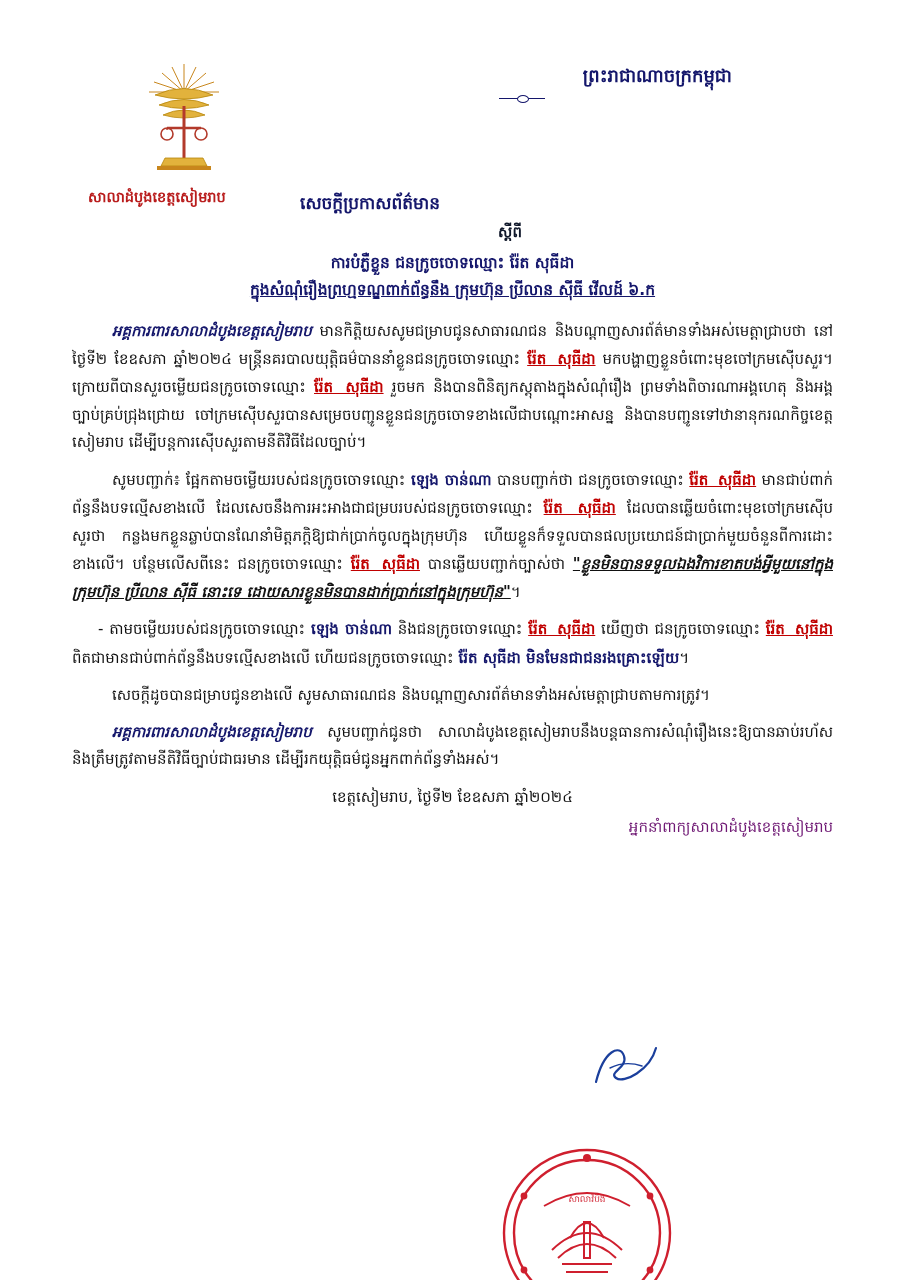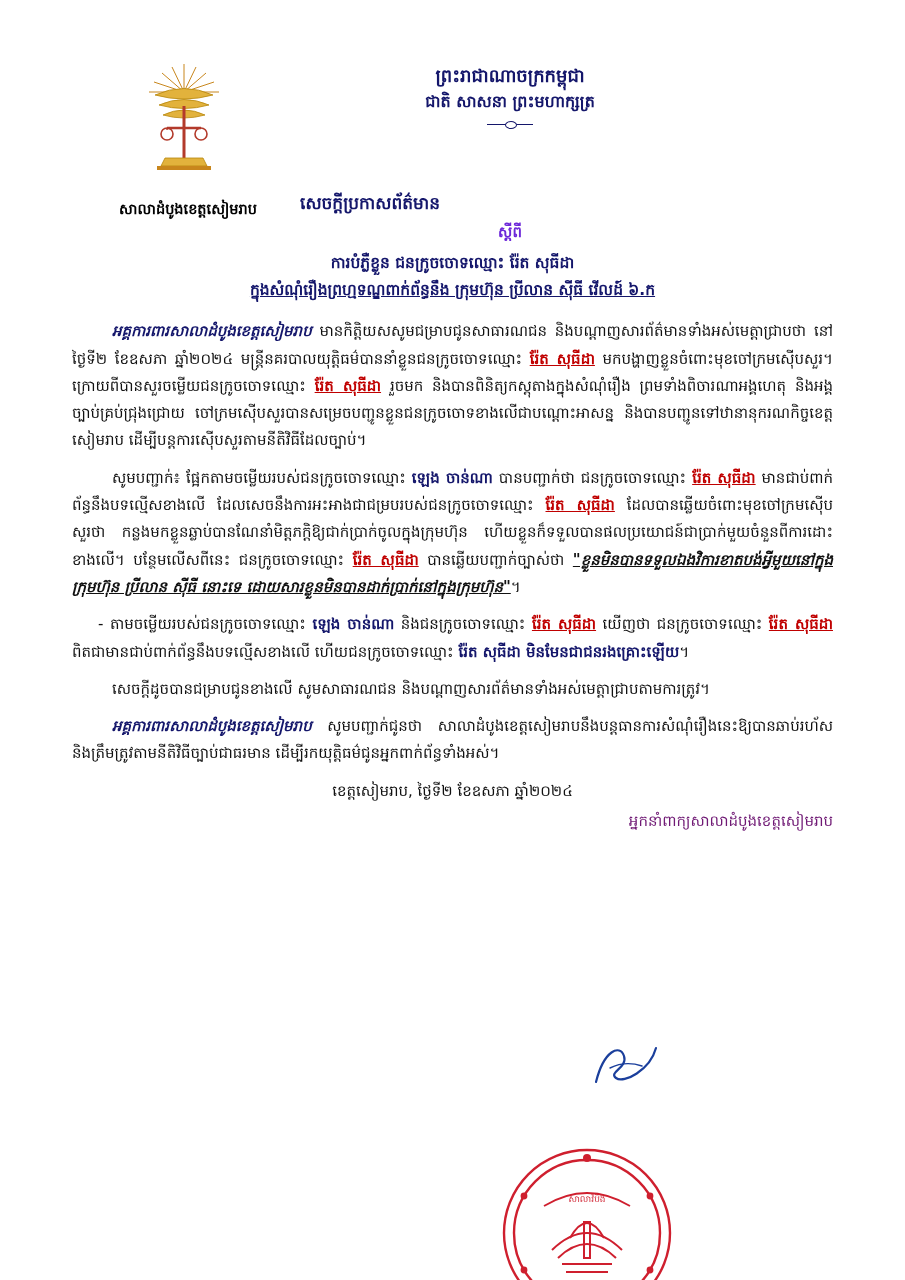--- a/index.html
+++ b/index.html
@@ -33,34 +33,34 @@
     left: 145px;
     top: 62px;
     width: 78px;
     height: 108px;
   }
   .emblem svg { display: block; }
 
   .court-name {
     position: absolute;
     left: 88px;
-    top: 200px;
+    top: 188px;
     width: 200px;
-    text-align: center;
+    text-align: left;
     font-size: 14.5px;
     font-weight: bold;
-    color: #000000;
+    color: #b91c1c;
   }
 
   .kingdom {
     position: absolute;
-    left: 300px;
+    left: 312px;
     top: 62px;
     width: 420px;
-    text-align: center;
+    text-align: right;
   }
   .kingdom .l1 {
     font-size: 18px;
     font-weight: bold;
     color: #14166b;
     line-height: 1.5;
   }
   .kingdom .l2 {
     font-size: 16px;
     font-weight: bold;
@@ -99,21 +99,21 @@
     color: #14166b;
   }
   .notice-sub {
     position: absolute;
     left: 300px;
     top: 222px;
     width: 420px;
     text-align: center;
     font-size: 15px;
     font-weight: bold;
-    color: #6d28d9;
+    color: #0f172a;
   }
 
   
   .subject {
     margin: 0 72px 0 72px;
     text-align: center;
     color: #14166b;
     font-weight: bold;
   }
   .subject .s1 {
@@ -139,20 +139,21 @@
   .para.indent { text-indent: 40px; }
   .em-blue {
     color: #14166b;
     font-style: italic;
     font-weight: bold;
   }
   .name-red {
     color: #c00000;
     font-weight: bold;
     text-decoration: underline;
+    font-family: Liberation Mono, monospace;
   }
   .name-blue {
     color: #14166b;
     font-weight: bold;
   }
   .quote-u {
     text-decoration: underline;
     font-weight: bold;
     font-style: italic;
   }
@@ -226,21 +227,20 @@
 
         <path d="M20 96 L58 96 L62 104 L16 104 Z" fill="#e2b23c" stroke="#b8860b" stroke-width="0.8"></path>
         <path d="M12 104 L66 104 L66 108 L12 108 Z" fill="#c8861c"></path>
       </svg>
     </div>
 
     <div class="court-name">សាលាដំបូងខេត្តសៀមរាប</div>
 
     <div class="kingdom">
       <div class="l1">ព្រះរាជាណាចក្រកម្ពុជា</div>
-      <div class="l2">ជាតិ សាសនា ព្រះមហាក្សត្រ</div>
       <div class="divider-small"></div>
     </div>
 
     <div class="notice-title">សេចក្ដីប្រកាសព័ត៌មាន</div>
     <div class="notice-sub">ស្ដីពី</div>
   </div>
 
   <div class="subject">
     <div class="s1">ការបំភ្លឺខ្លួន ជនក្រូចចោទឈ្មោះ រ៉ែត សុធីដា</div>
     <div class="s2">ក្នុងសំណុំរឿងព្រហ្មទណ្ឌពាក់ព័ន្ធនឹង ក្រុមហ៊ុន ប្រីលាន ស៊ីធី វើលដ៍ ៦.ក</div>

